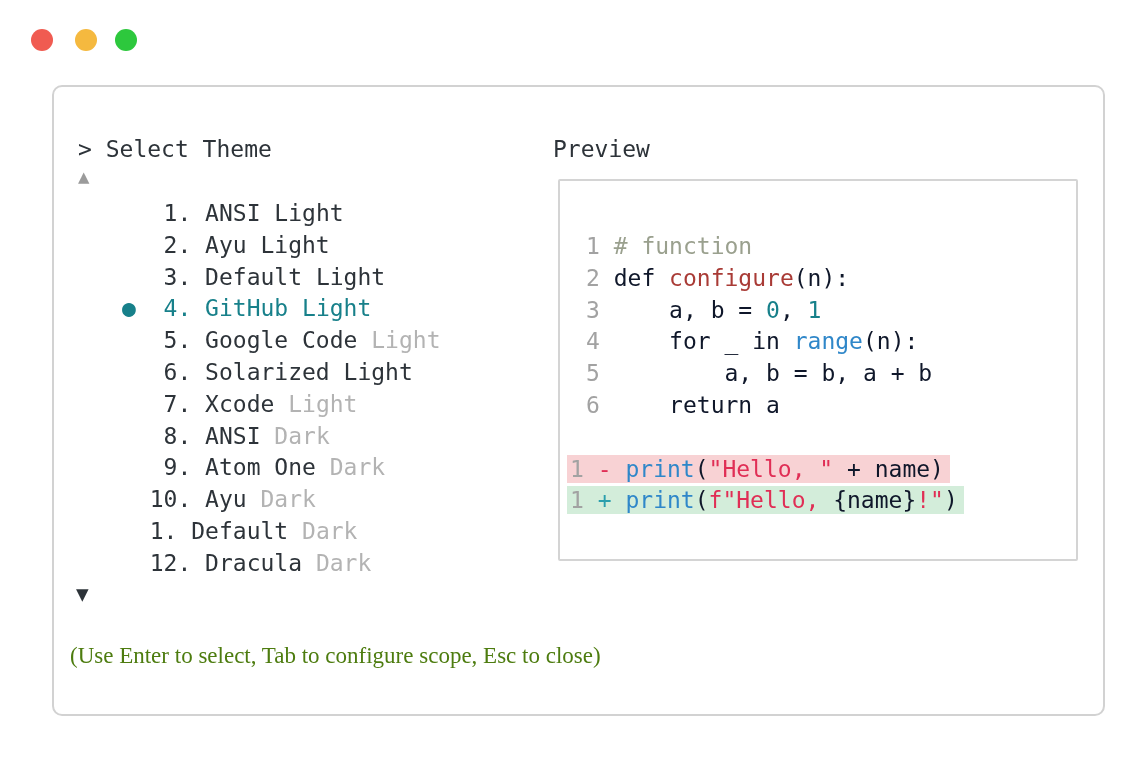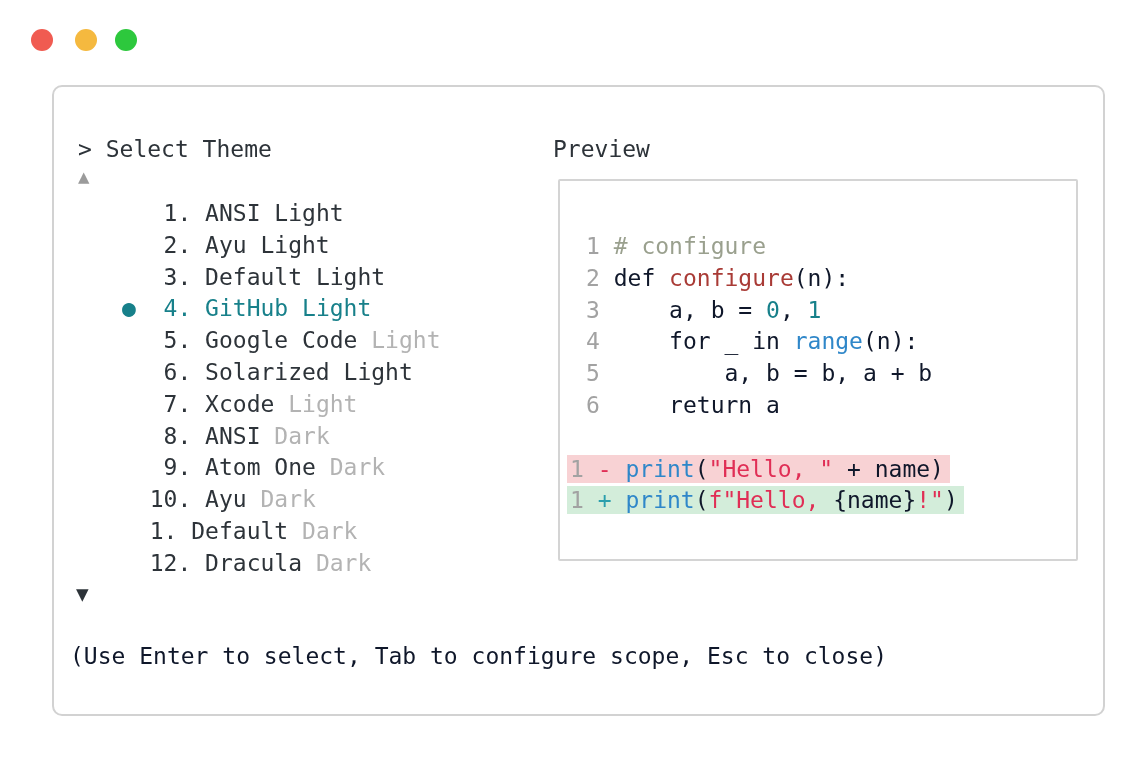--- a/index.html
+++ b/index.html
@@ -22,21 +22,21 @@
 
   .scroll-up   { position:absolute; left:24px; top:78px;  font-size:19px; color:#9b9b9b; }
   .scroll-down { position:absolute; left:22px; top:495px; font-size:21px; color:#2d3339; }
 
   .theme-list { position:absolute; left:24px; top:111px; font-size:23px; line-height:31.8px;margin-left:44px; }
   .theme-row  { white-space:pre; color:#2d3339; cursor:default; }
   .theme-row .bullet { color:#17808a; }
   .theme-row .muted  { color:#b3b3b3; }
   .theme-row.sel, .theme-row.sel .name { color:#17808a; }
 
-  .hint { position:absolute; left:16px; top:556px; font-size:23px; color:#0f172a; white-space:pre; }
+  .hint { position:absolute; left:16px; top:556px; font-size:23px; color:#4d7c0f; white-space:pre;font-family:Liberation Serif, serif; }
 
   .preview-box {
     position:absolute; left:504px; top:92px; width:520px; height:382px;
     border:2px solid #d4d4d4; border-radius:2px; background:#ffffff;
   }
   .code { position:absolute; left:26px; top:50px; font-size:23px; line-height:31.8px; }
   .cline { white-space:pre; height:31.8px; }
   .dline { white-space:pre; height:31.8px; margin-left:-19px; }
   .dline .chip { padding:1px 6px 1px 3px; }
   .chip.rm  { background:#f8d2d4; }
@@ -75,21 +75,21 @@
       <div class="theme-row"><span class="bullet">  </span><span class="name"> 8. </span><span class="name">ANSI </span><span class="muted">Dark</span></div>
       <div class="theme-row"><span class="bullet">  </span><span class="name"> 9. </span><span class="name">Atom One </span><span class="muted">Dark</span></div>
       <div class="theme-row"><span class="bullet">  </span><span class="name">10. </span><span class="name">Ayu </span><span class="muted">Dark</span></div>
       <div class="theme-row"><span class="bullet">  </span><span class="name">1. </span><span class="name">Default </span><span class="muted">Dark</span></div>
       <div class="theme-row"><span class="bullet">  </span><span class="name">12. </span><span class="name">Dracula </span><span class="muted">Dark</span></div>
     </div>
   <div class="scroll-down">▼</div>
 
   <div class="preview-box">
     <div class="code" id="code">
-        <div class="cline"><span class="t-ln">1</span><span class="t-d"> </span><span class="t-com"># configure</span></div>
+        <div class="cline"><span class="t-ln">1</span><span class="t-d"> </span><span class="t-com"># function</span></div>
         <div class="cline"><span class="t-ln">2</span><span class="t-d"> def </span><span class="t-fn">configure</span><span class="t-d">(n):</span></div>
         <div class="cline"><span class="t-ln">3</span><span class="t-d">     a, b = </span><span class="t-num">0</span><span class="t-d">, </span><span class="t-num">1</span></div>
         <div class="cline"><span class="t-ln">4</span><span class="t-d">     for _ in </span><span class="t-blue">range</span><span class="t-d">(n):</span></div>
         <div class="cline"><span class="t-ln">5</span><span class="t-d">         a, b = b, a + b</span></div>
         <div class="cline"><span class="t-ln">6</span><span class="t-d">     return a</span></div>
         <div class="cline"></div>
         <div class="dline"><span class="chip rm"><span class="t-ln">1</span><span class="t-d"> </span><span class="t-min">-</span><span class="t-d"> </span><span class="t-blue">print</span><span class="t-d">(</span><span class="t-str">"Hello, "</span><span class="t-d"> + name)</span></span></div>
         <div class="dline"><span class="chip add"><span class="t-ln">1</span><span class="t-d"> </span><span class="t-plus">+</span><span class="t-d"> </span><span class="t-blue">print</span><span class="t-d">(</span><span class="t-str">f"Hello, </span><span class="t-d">{name}</span><span class="t-str">!"</span><span class="t-d">)</span></span></div>
       </div>
   </div>

